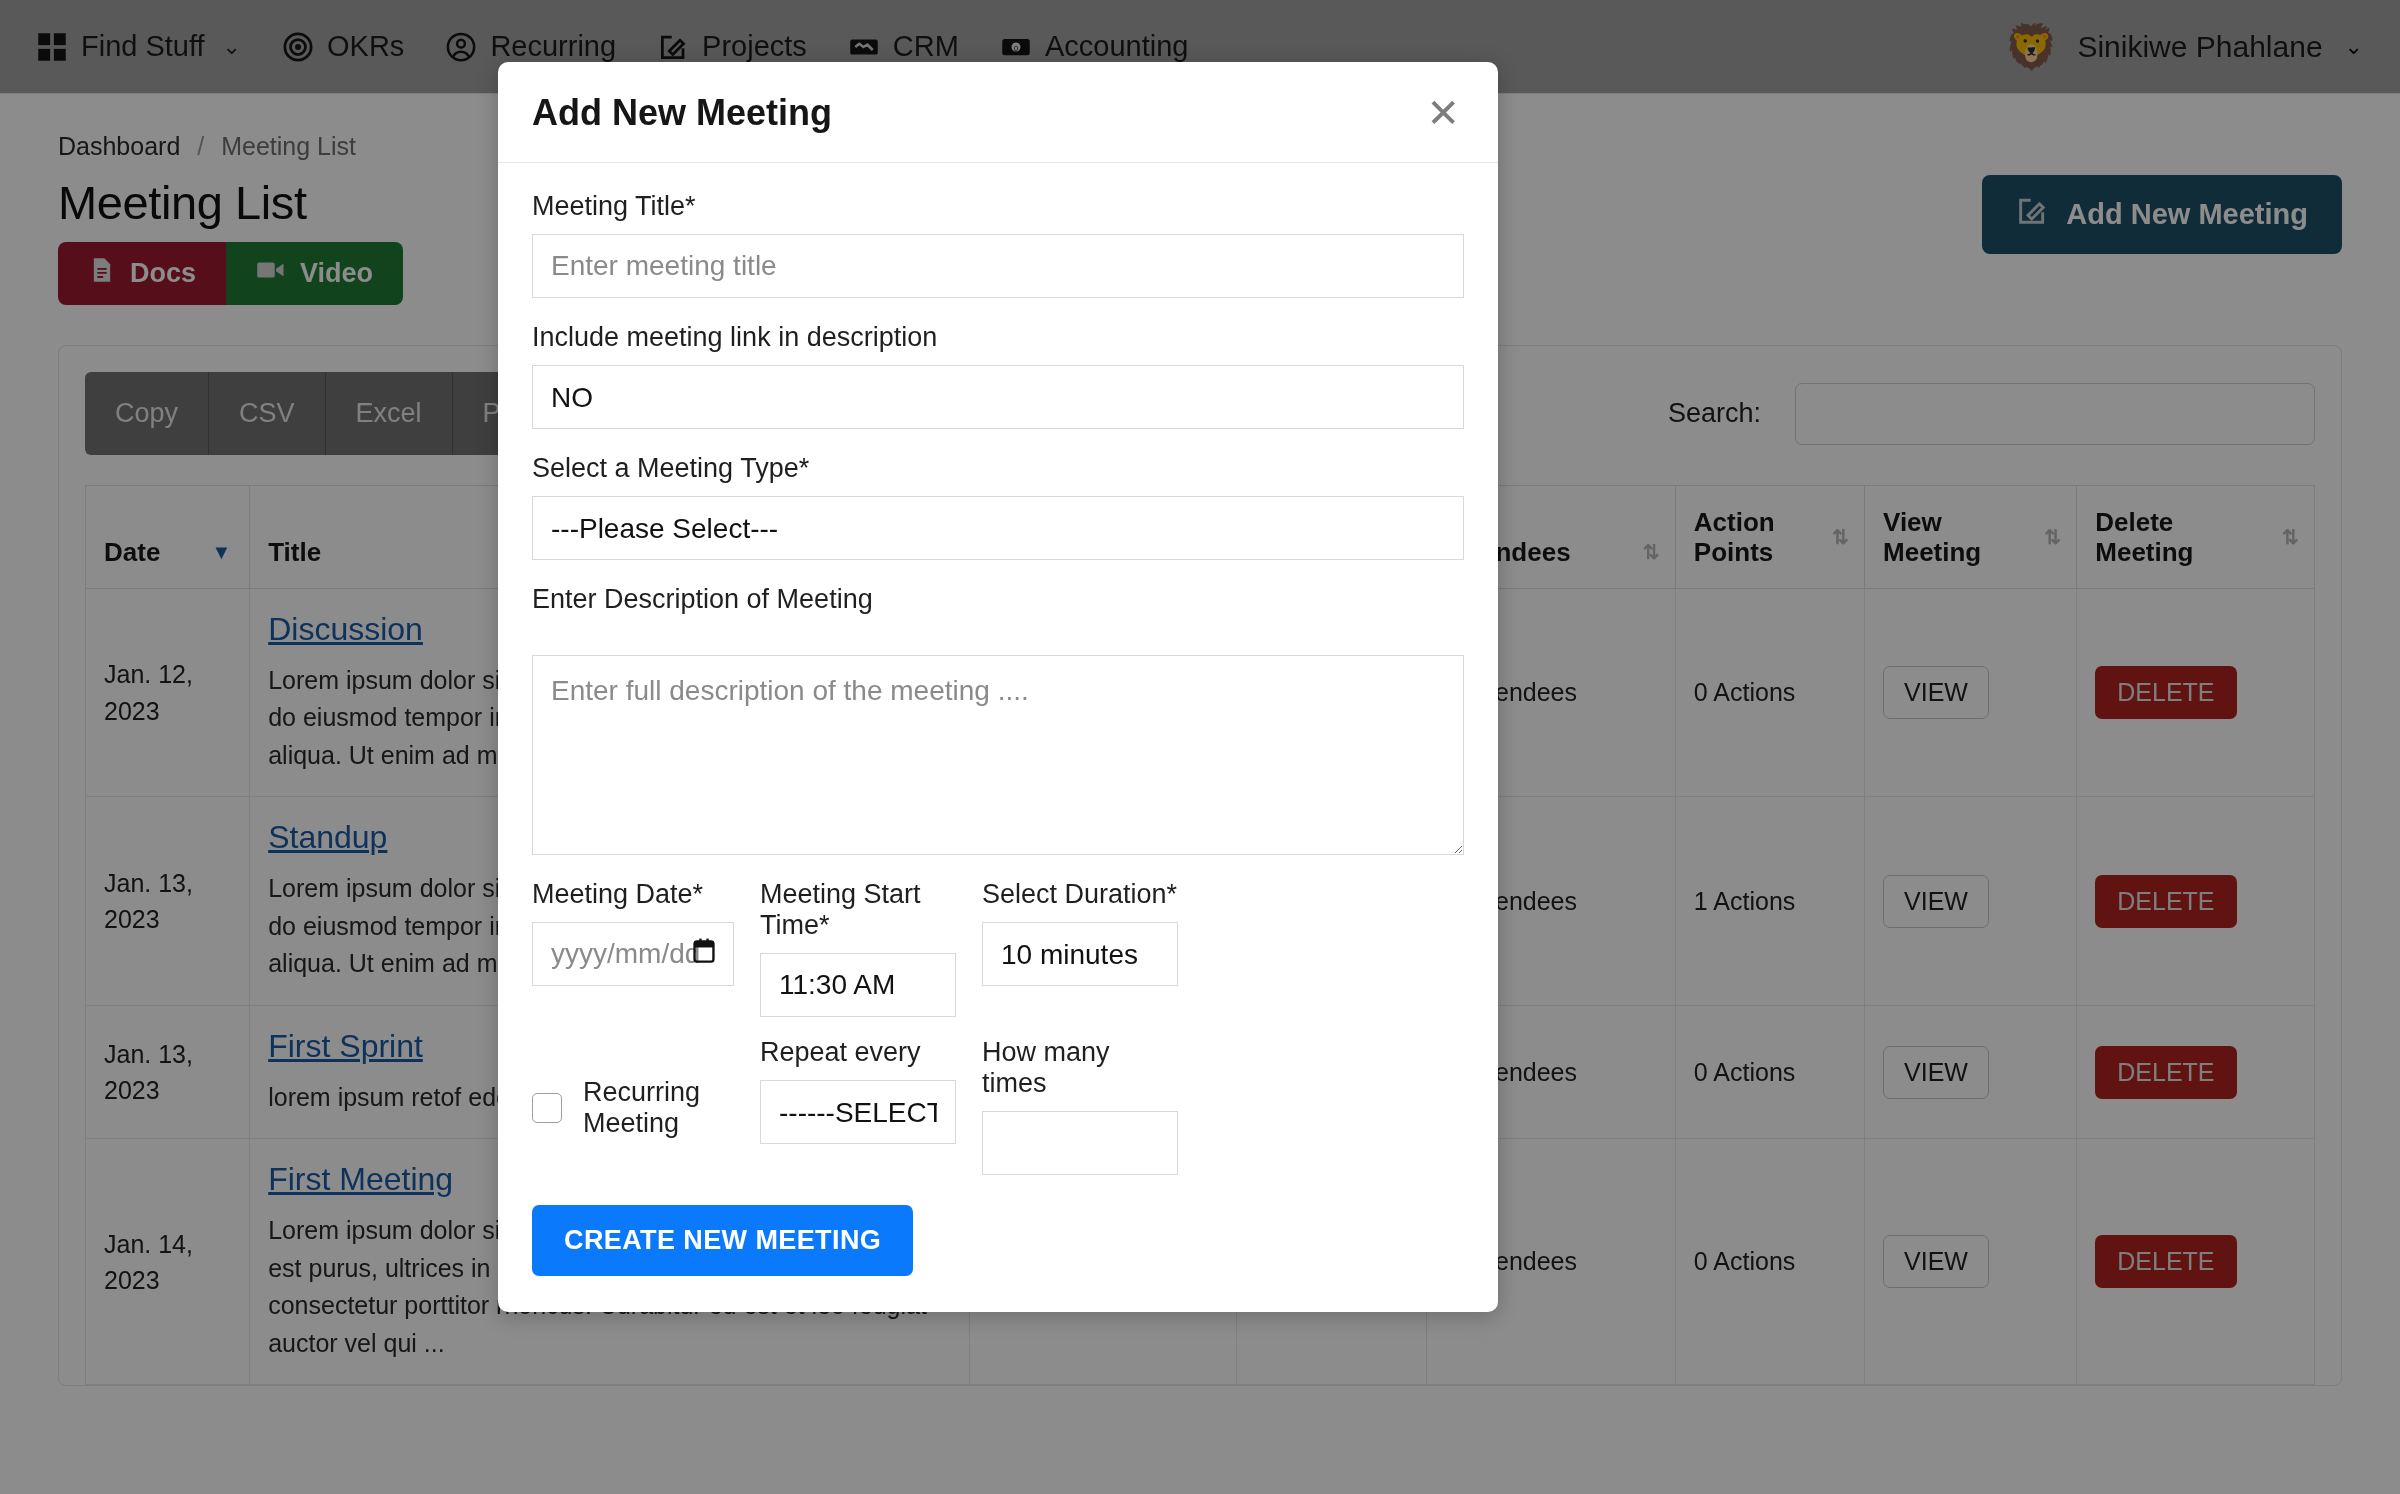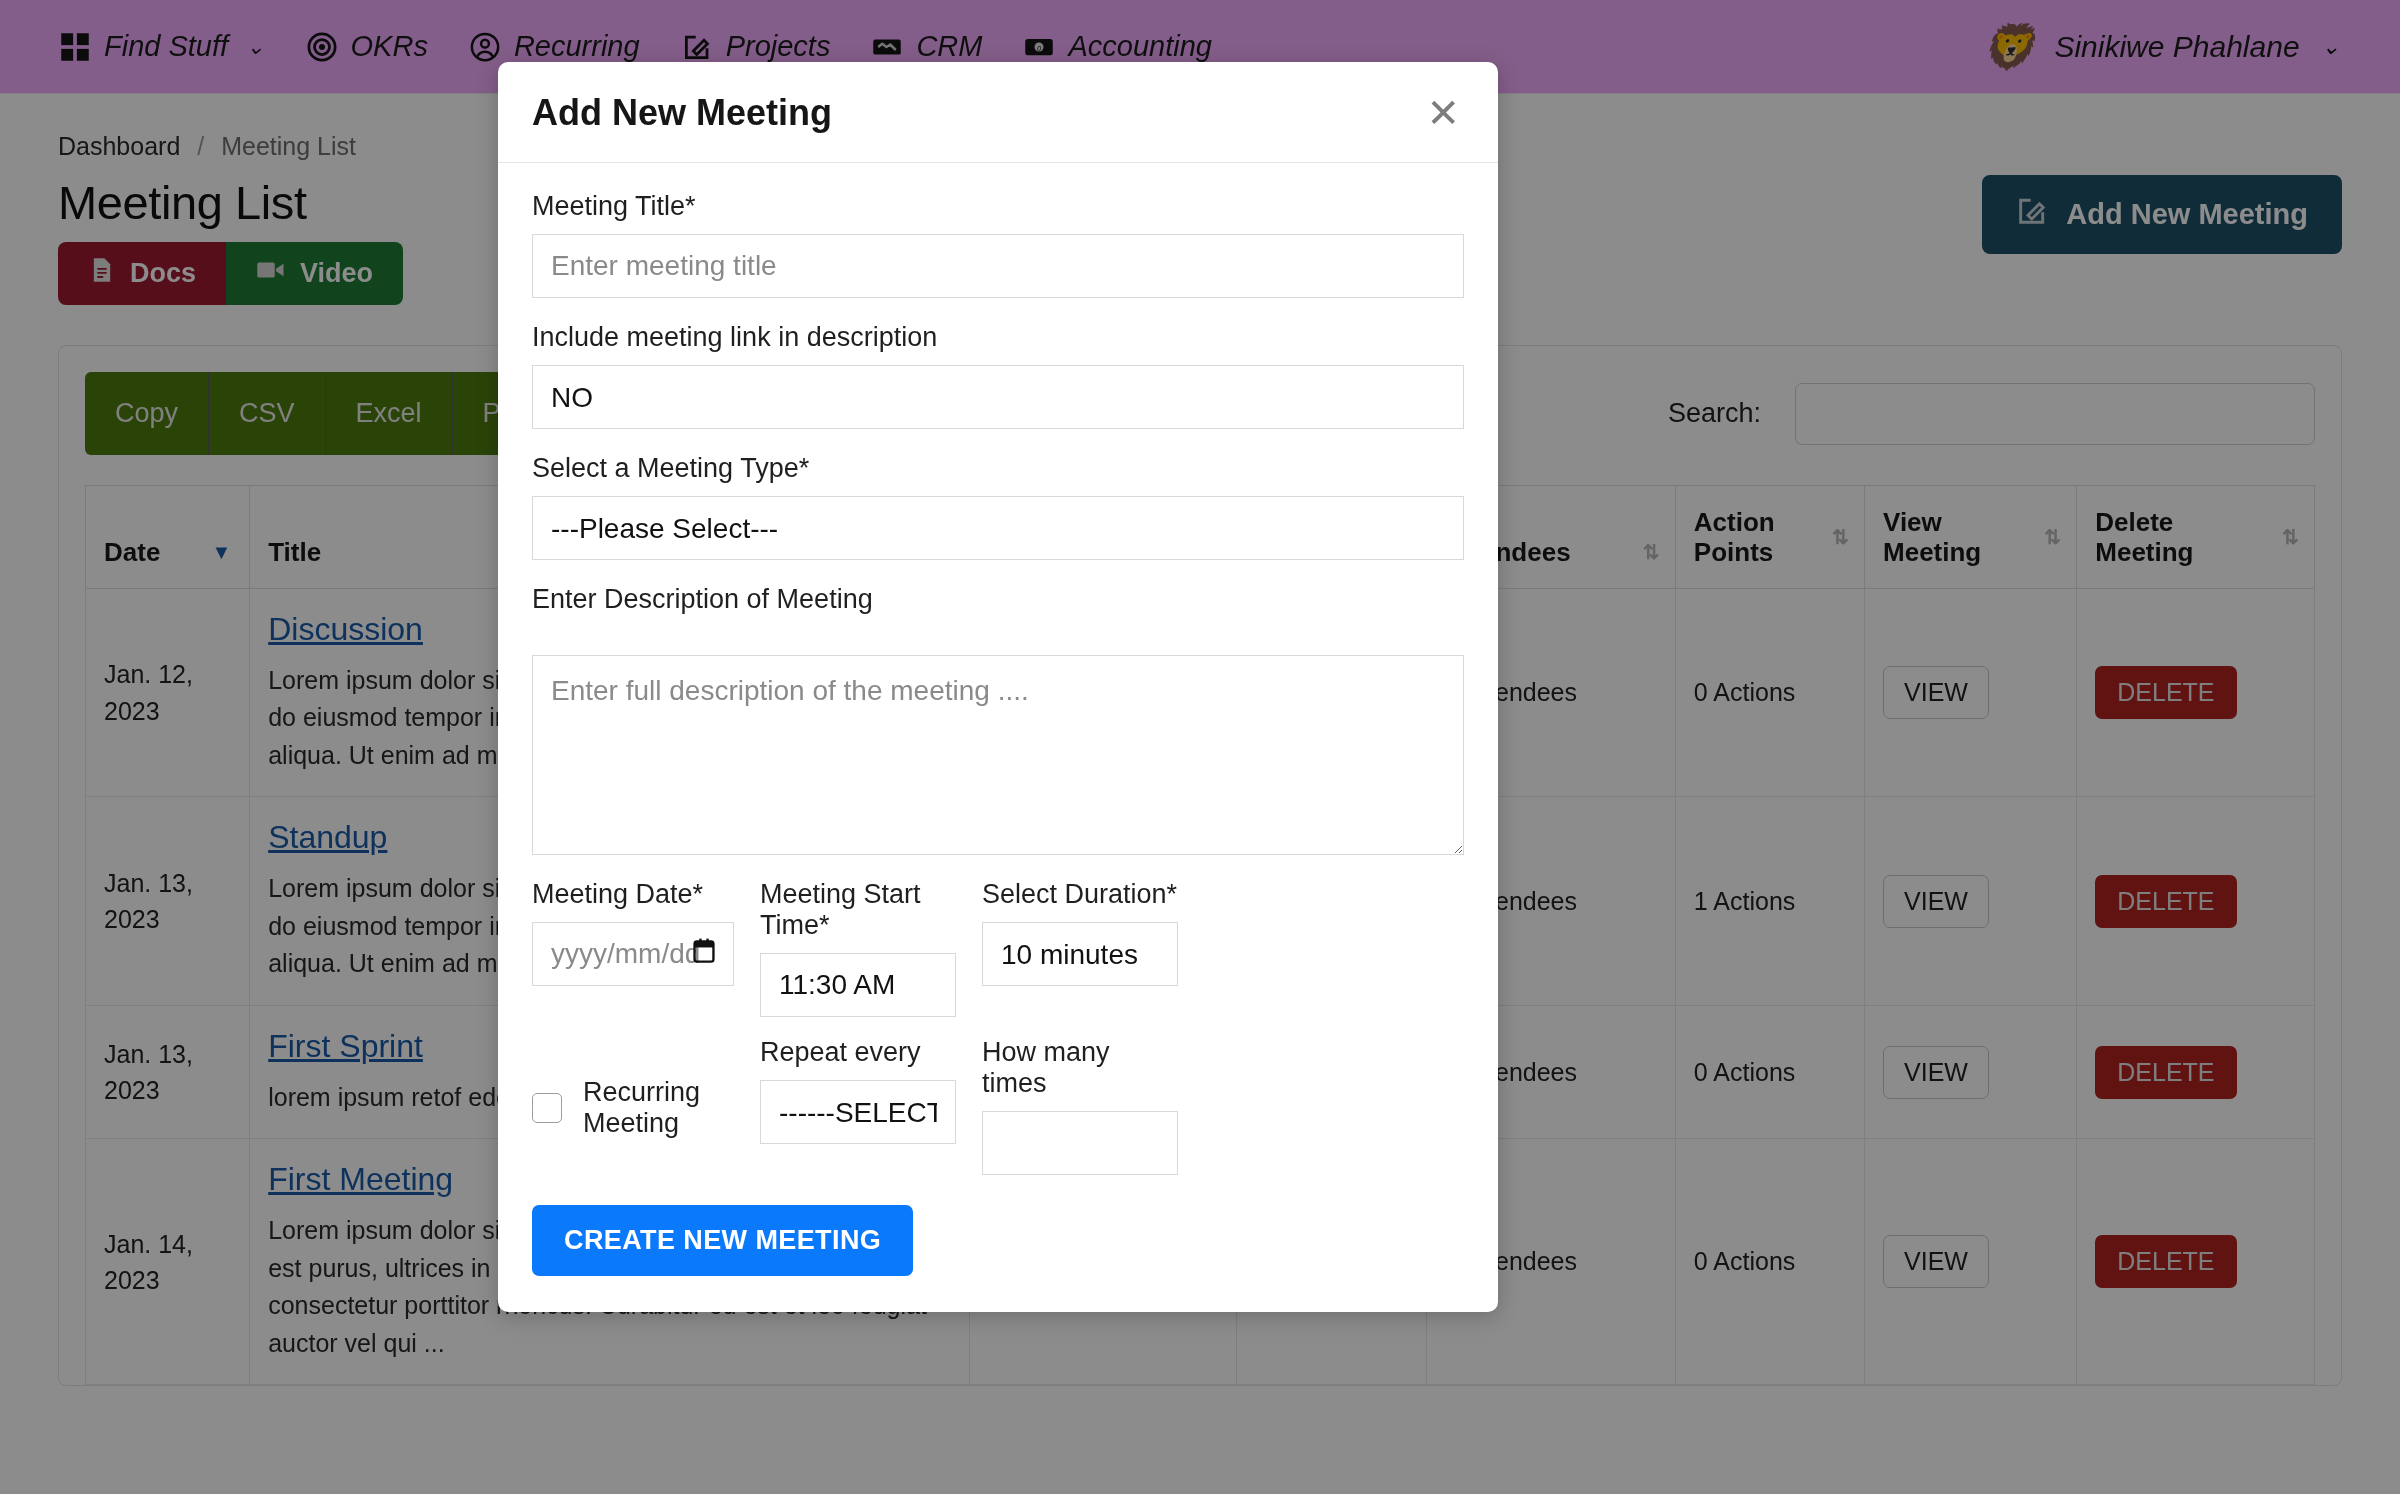--- a/index.html
+++ b/index.html
@@ -11,24 +11,23 @@
     overflow: hidden;
     position: relative;
   }
 
   
   #page-root { position:absolute; inset:0; background:#fff; }
 
   .navbar {
     height: 94px;
     display:flex; align-items:center;
-    padding: 0 60px;
-    background:#f0abfc;
+    padding: 0 37px;
+    background:#a3a3a3;
     border-bottom:1px solid #e8e8e8;
-    font-style:italic;
   }
   .nav-left { display:flex; align-items:center; gap:42px; }
   .nav-item {
     display:flex; align-items:center; gap:14px;
     font-size:29px; color:#1d1d1d;
     white-space:nowrap;
   }
   .nav-item .label { line-height:1; }
   .nav-icon { display:inline-flex; align-items:center; justify-content:center; }
   .nav-icon svg { display:block; }
@@ -69,21 +68,21 @@
     margin-top:40px;
     border:1px solid #e3e3e3;
     border-radius:8px;
     background:#fff;
     padding:26px 26px 0 26px;
     min-height: 1000px;
   }
   .table-toolbar { display:flex; align-items:center; justify-content:space-between; }
   .dt-buttons { display:inline-flex; border-radius:6px; overflow:hidden; }
   .dt-btn {
-    background:#4d7c0f; color:#e9e9e9;
+    background:#737373; color:#e9e9e9;
     font-size:27px; padding:26px 30px;
     border:none; border-right:1px solid #585858;
     cursor:pointer;
   }
   .dt-btn:last-child { border-right:none; }
 
   .search-wrap { display:flex; align-items:center; gap:34px; }
   .search-label { font-size:27px; color:#222; }
   .search-input {
     width:520px; height:62px;

